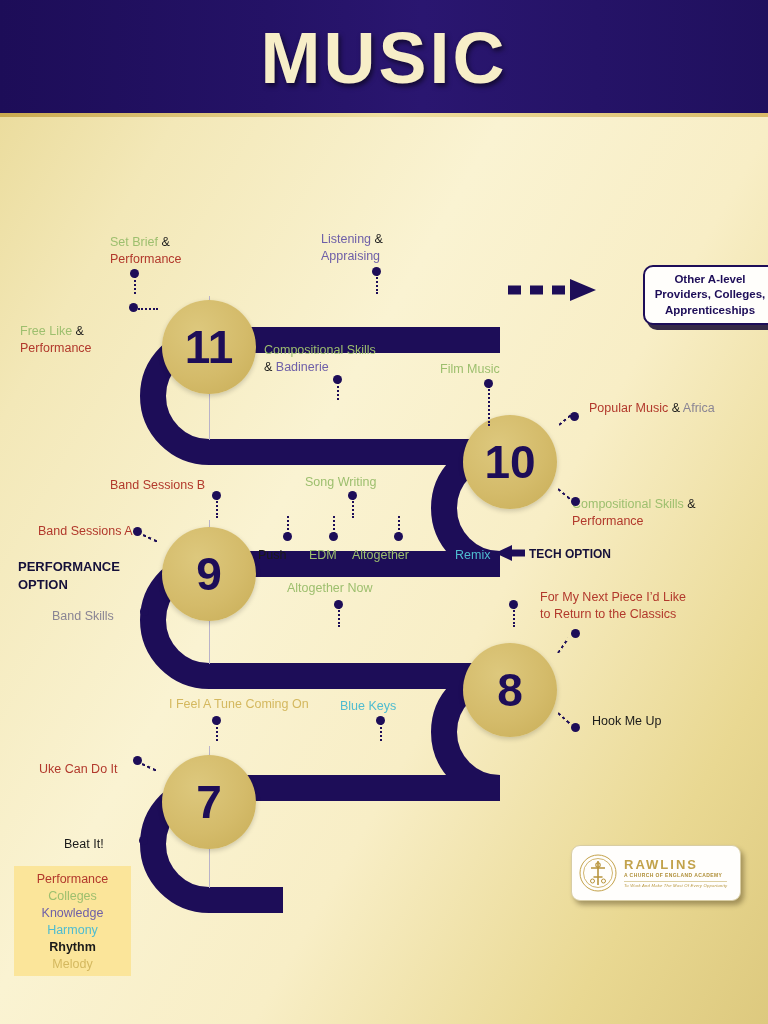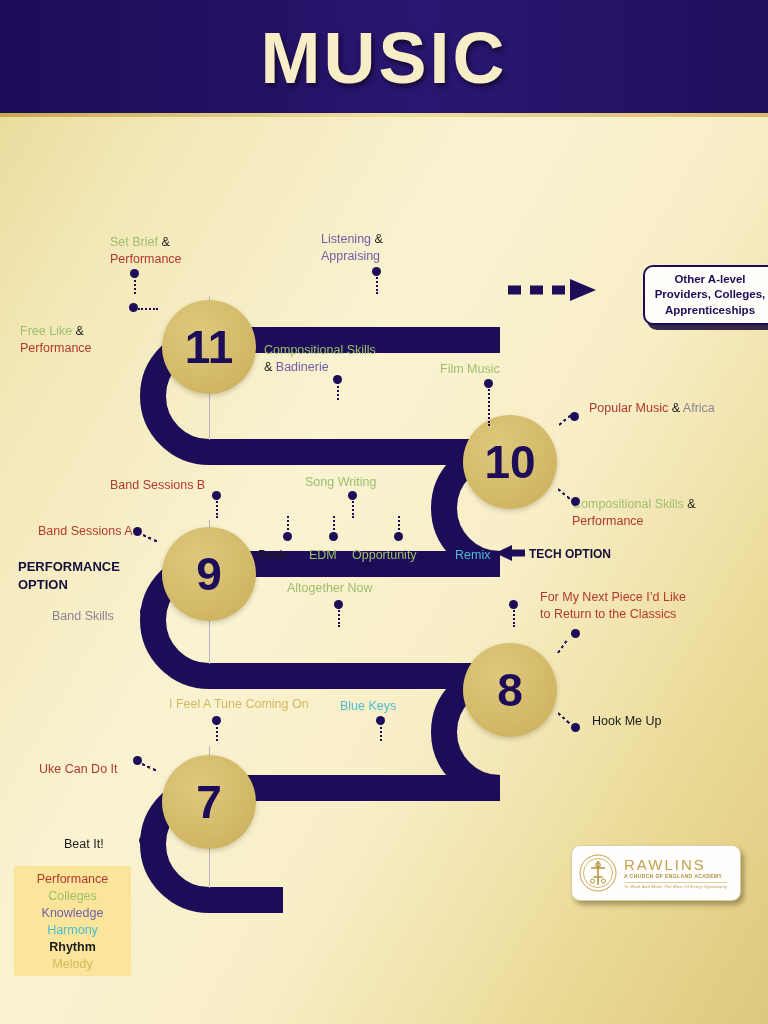--- a/index.html
+++ b/index.html
@@ -120,21 +120,21 @@
     background:#fffefc;
     border:1px solid #d8cda4;
     border-radius:9px;
     box-shadow:3px 4px 5px rgba(40,25,0,.35);
     display:flex;align-items:center;padding:0 6px;box-sizing:border-box;
   }
   #crest{
     width:40px;height:40px;flex:0 0 40px;margin-right:6px;
   }
   #logo-text{display:flex;flex-direction:column;justify-content:center;color:#b9973f;}
-  #logo-text .l1{font-size:15px;letter-spacing:2px;font-weight:normal;line-height:1.1;color:#c2a24b;}
+  #logo-text .l1{font-size:13px;letter-spacing:2px;font-weight:bold;line-height:1.1;color:#c2a24b;}
   #logo-text .l2{font-size:5px;letter-spacing:.4px;font-weight:bold;line-height:1.3;color:#b08f38;}
   #logo-text .rule{height:1px;background:#ddd0a4;margin:2px 0 1px;}
   #logo-text .l3{font-size:4.2px;letter-spacing:.2px;line-height:1.3;color:#b7963e;font-style:italic;}
   
   #perf-option{
     position:absolute;left:18px;top:558px;
     font-size:13px;font-weight:bold;color:#15103a;line-height:1.35;
     font-family:"Liberation Sans", sans-serif;
   }
   #tech-option{
@@ -295,21 +295,21 @@
   <div class="dot" style="left:283px;top:532px;"></div>
   <div class="leader" style="left:287px;top:516px;height:18px;"></div>
 
   <div class="lab c" style="left:309px;top:547px;width:48px;">
     <span class="crea">EDM</span>
   </div>
   <div class="dot" style="left:329px;top:532px;"></div>
   <div class="leader" style="left:333px;top:516px;height:18px;"></div>
 
   <div class="lab c" style="left:352px;top:547px;width:92px;">
-    <span class="crea">Opportunity</span>
+    <span class="crea">Altogether</span>
   </div>
   <div class="dot" style="left:394px;top:532px;"></div>
   <div class="leader" style="left:398px;top:516px;height:18px;"></div>
 
   <div class="lab" style="left:455px;top:547px;">
     <span class="harm">Remix</span>
   </div>
 
   <div class="lab c" style="left:287px;top:580px;width:104px;">
     <span class="crea">Altogether Now</span>

